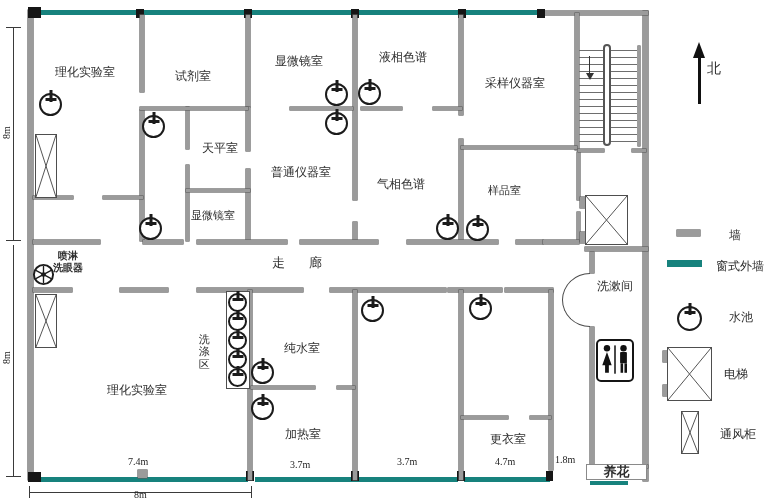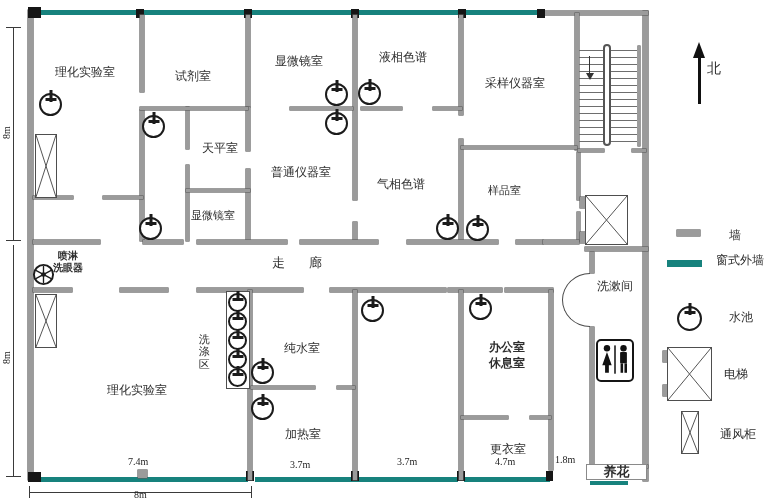--- a/index.html
+++ b/index.html
@@ -194,27 +194,23 @@
   <div class="lbl" style="left:379px;top:50px">液相色谱</div>
   <div class="lbl" style="left:485px;top:76px">采样仪器室</div>
   <div class="lbl" style="left:202px;top:141px">天平室</div>
   <div class="lbl" style="left:271px;top:165px">普通仪器室</div>
   <div class="lbl" style="left:377px;top:177px">气相色谱</div>
   <div class="lbl" style="left:488px;top:183px;font-size:11px">样品室</div>
   <div class="lbl" style="left:191px;top:208px;font-size:11px">显微镜室</div>
   <div class="lbl" style="left:272px;top:255px;font-size:13px;letter-spacing:24px">走廊</div>
   <div class="lbl" style="left:197px;top:324px;font-size:11px;writing-mode:vertical-rl;letter-spacing:13px">洗涤区</div>
   <div class="lbl" style="left:284px;top:341px">纯水室</div>
-  <div class="lbl ctr" style="left:477px;top:339px;width:60px;line-height:16px">
-    <div>办公室</div>
-    <div>休息室</div>
-  </div>
   <div class="lbl" style="left:107px;top:383px">理化实验室</div>
   <div class="lbl" style="left:285px;top:427px">加热室</div>
-  <div class="lbl" style="left:490px;top:442px">更衣室</div>
+  <div class="lbl" style="left:490px;top:432px">更衣室</div>
   <div class="lbl" style="left:597px;top:279px">洗漱间</div>
 
   <div class="dimline" style="left:13px;top:28px;width:1px;height:213px"></div>
   <div class="dimline" style="left:6px;top:27px;width:15px;height:1px"></div>
   <div class="dimline" style="left:6px;top:240px;width:15px;height:1px"></div>
   <div class="dimline" style="left:13px;top:245px;width:1px;height:232px"></div>
   <div class="dimline" style="left:6px;top:476px;width:15px;height:1px"></div>
   <div class="dim rot" style="left:0px;top:127px">8m</div>
   <div class="dim rot" style="left:0px;top:352px">8m</div>
   <div class="dimline" style="left:30px;top:492px;width:222px;height:1px"></div>
@@ -228,21 +224,21 @@
   <div class="dim" style="left:555px;top:454px">1.8m</div>
 
   <div style="position:absolute;left:693px;top:42px;width:0;height:0;border-left:6px solid transparent;border-right:6px solid transparent;border-bottom:16px solid #111"></div>
   <div style="position:absolute;left:698px;top:56px;width:3px;height:48px;background:#111"></div>
   <div class="lbl" style="left:707px;top:60px;font-size:14px">北</div>
 
   <div>
     <div class="w" style="left:677px;top:230px;width:23px;height:6px"></div>
     <div class="lbl" style="left:729px;top:228px">墙</div>
     <div class="wt" style="left:667px;top:260px;width:35px;height:7px"></div>
-    <div class="lbl" style="left:716px;top:253px">窗式外墙</div>
+    <div class="lbl" style="left:716px;top:259px">窗式外墙</div>
     <div class="sink" style="left:677px;top:306px;width:25px;height:25px"></div>
     <div class="lbl" style="left:729px;top:310px">水池</div>
     <div class="box" style="left:667px;top:347px;width:45px;height:54px">
       <svg viewBox="0 0 100 100" preserveAspectRatio="none">
           <path d="M0 0 L100 100 M100 0 L0 100" stroke="#555" stroke-width="1" fill="none" vector-effect="non-scaling-stroke"></path>
         </svg>
     </div>
     <div class="w" style="left:663px;top:351px;width:4px;height:11px"></div>
     <div class="w" style="left:663px;top:385px;width:4px;height:11px"></div>
     <div class="lbl" style="left:724px;top:367px">电梯</div>

